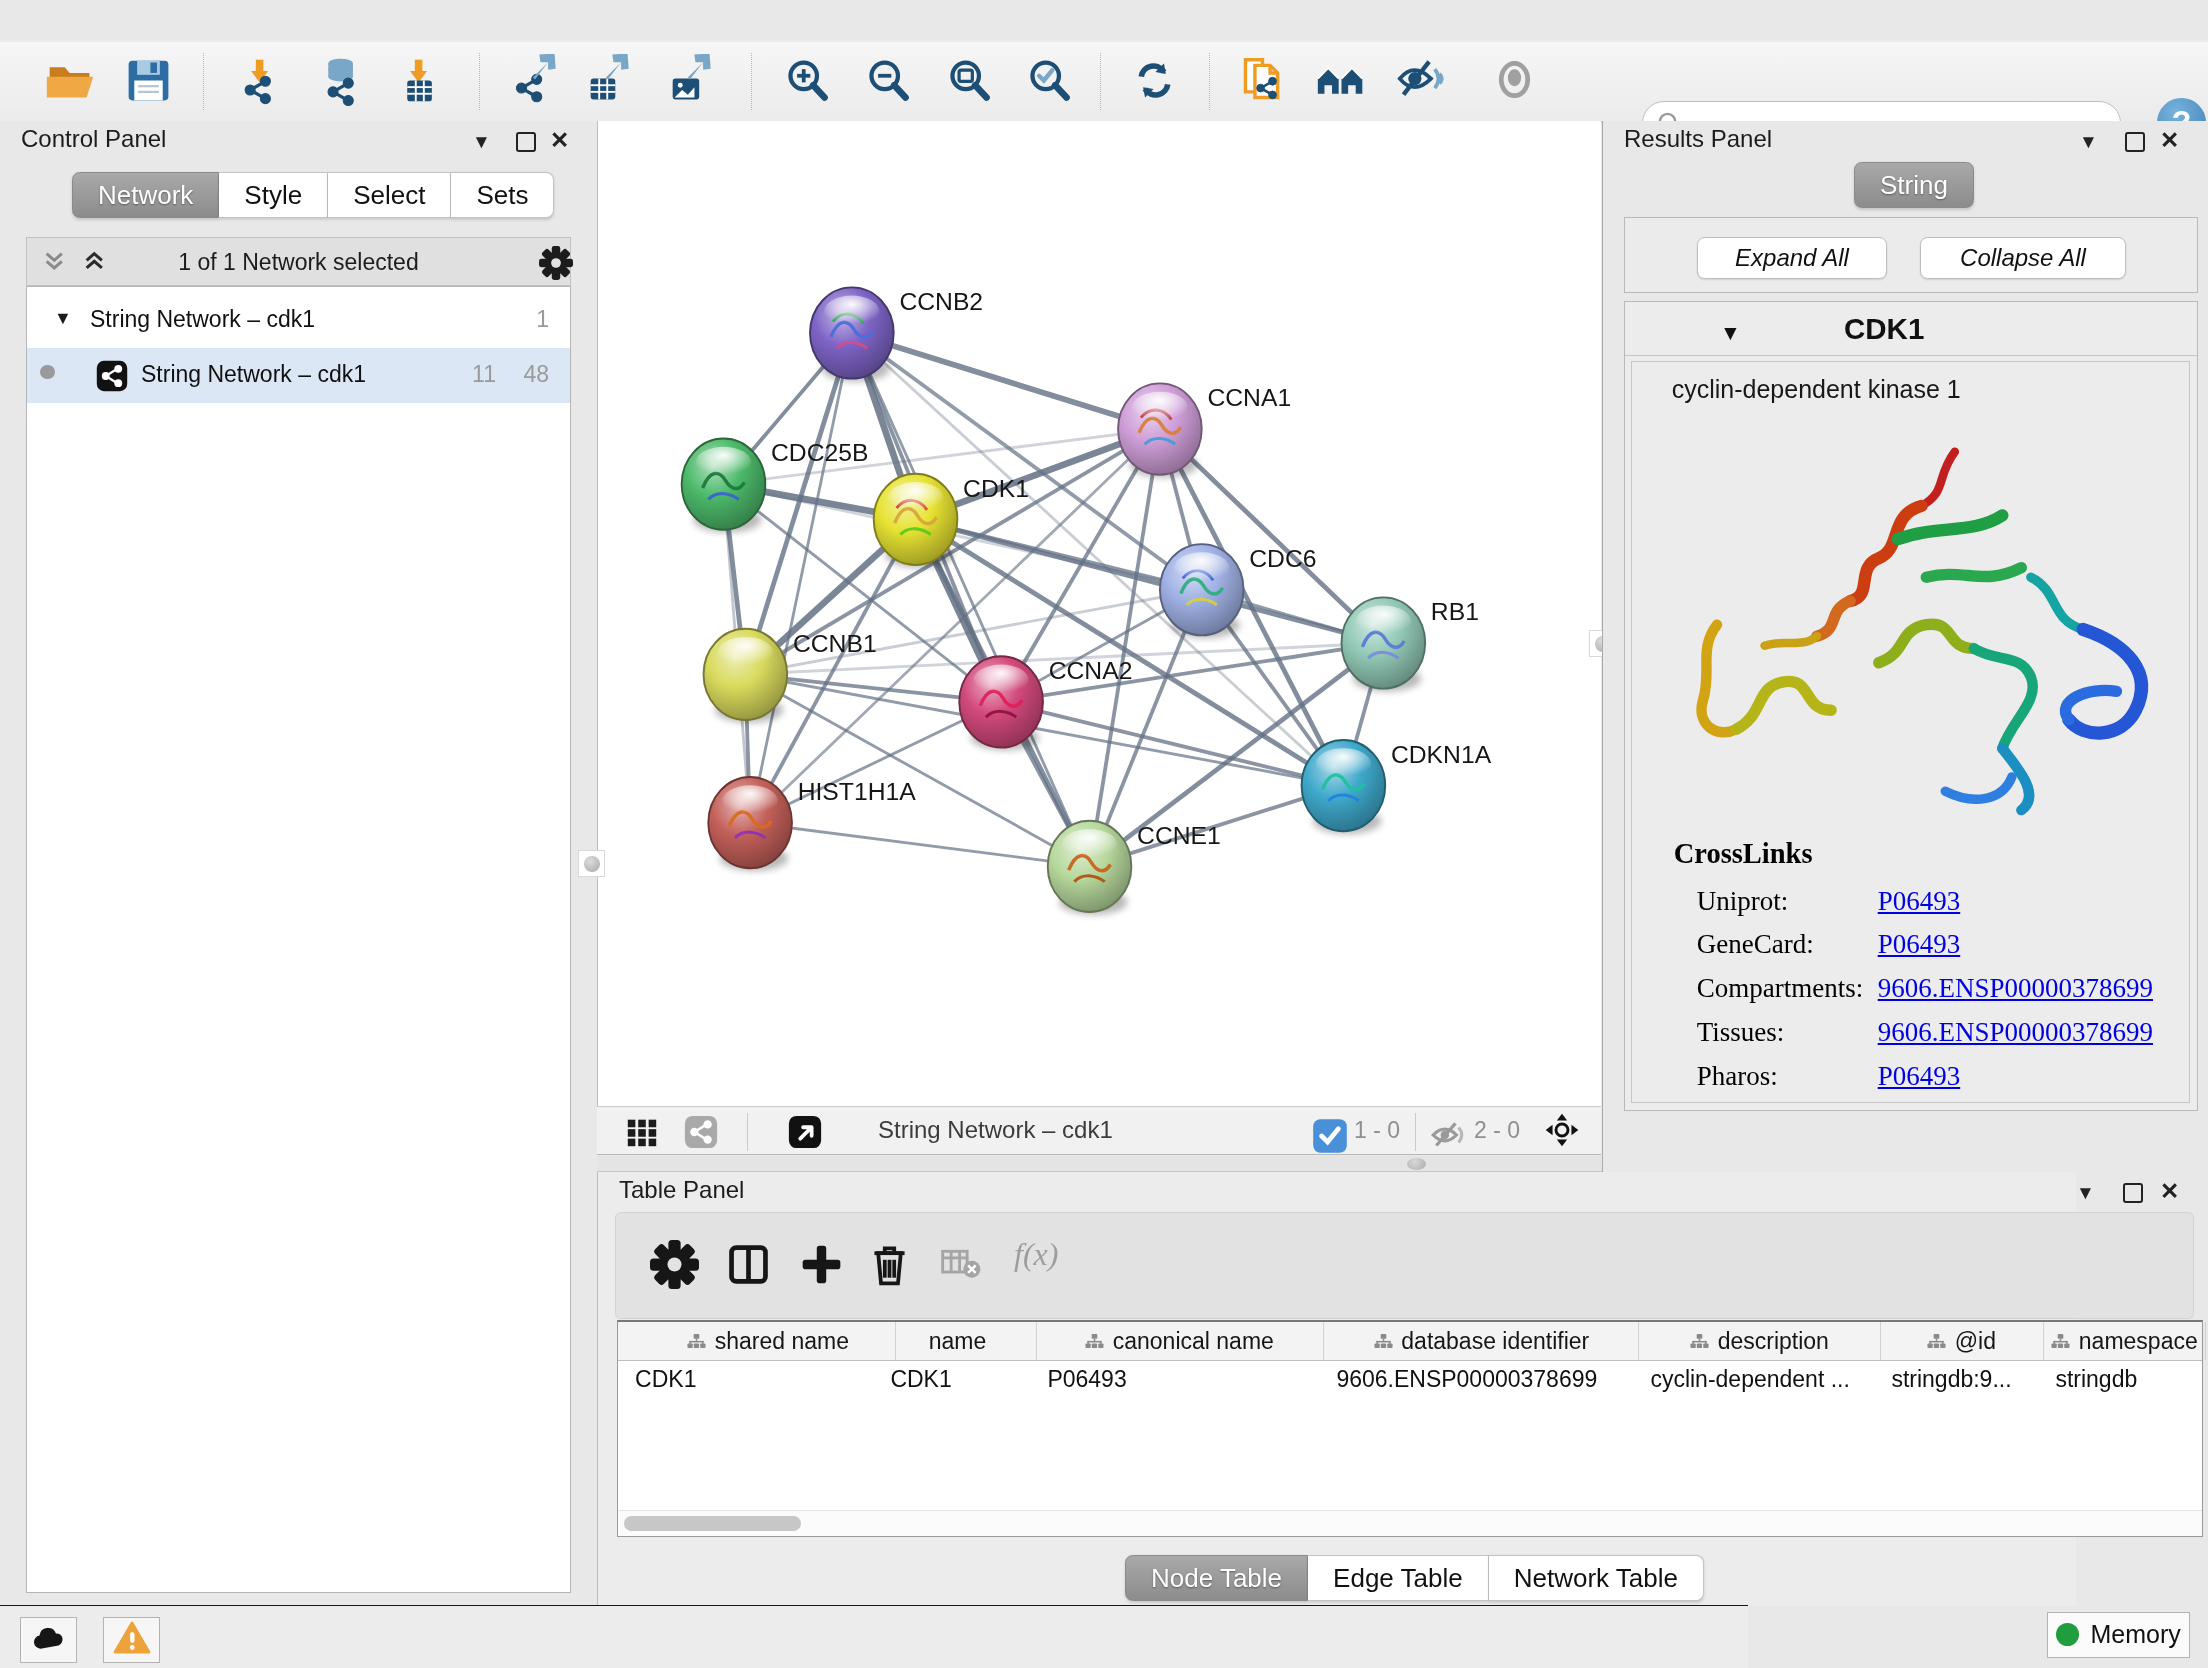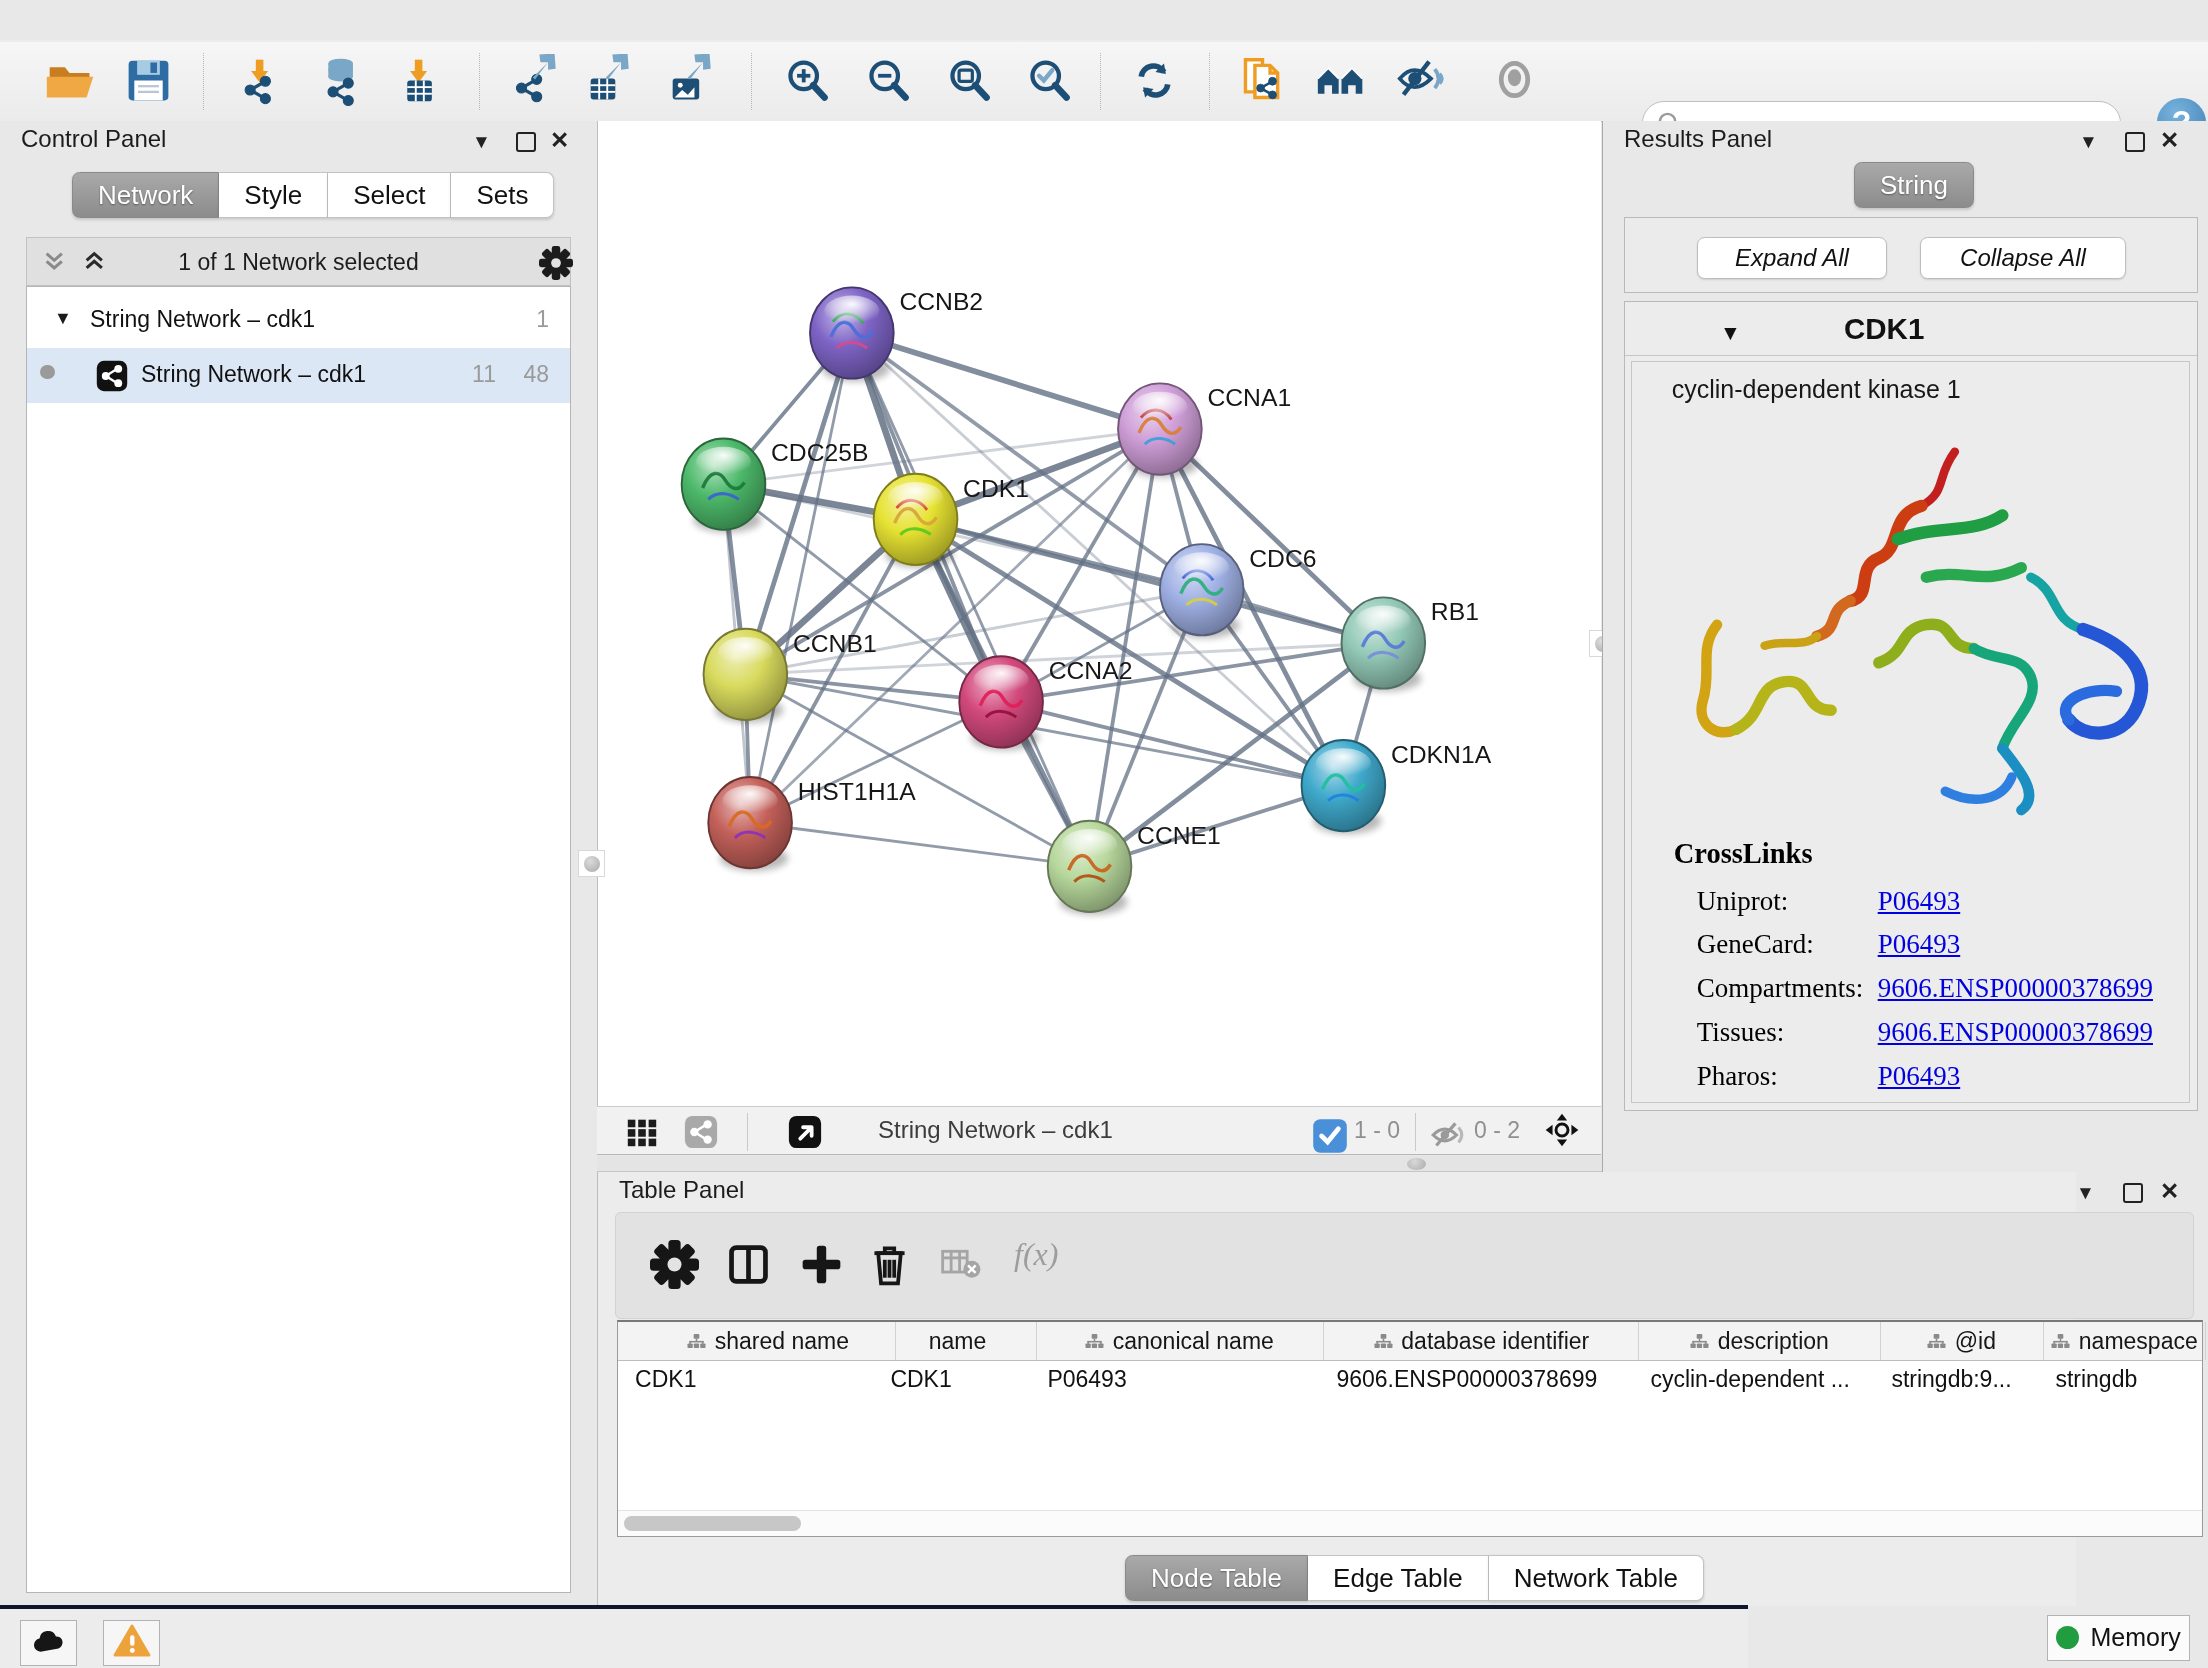--- a/index.html
+++ b/index.html
@@ -111,21 +111,21 @@
   .th{position:absolute;top:0;height:38px;display:flex;align-items:center;justify-content:center;
     font-size:23px;color:#161616;border-right:1px solid #d2d2d2;box-sizing:border-box;overflow:hidden;white-space:nowrap;}
   .th svg{width:19px;height:17px;margin-right:8.6px;flex:none;}
   .td{position:absolute;top:39px;height:36px;line-height:36px;font-size:23px;color:#111;
     padding-left:11.4px;box-sizing:border-box;overflow:hidden;white-space:nowrap;}
   .hscroll{position:absolute;left:0;bottom:0;width:100%;height:25px;background:#fbfbfb;
     border-top:1px solid #e3e3e3;}
   .hthumb{position:absolute;left:5.7px;top:4.8px;width:177px;height:15px;border-radius:7.6px;background:#c7c7c7;}
   
   .statusbar{position:absolute;left:0;top:1605px;width:1748px;height:63px;background:#ececec;
-    border-top:4px solid #0f172a;box-sizing:border-box;text-decoration:underline;}
+    border-top:1px solid #0f172a;box-sizing:border-box;text-decoration:underline;}
   .sb-btn{position:absolute;top:10.5px;width:57px;height:46px;background:#f6f6f6;
     border:1.9px solid #b3b3b3;display:flex;align-items:center;justify-content:center;box-sizing:border-box;}
   .memory{position:absolute;left:2047px;top:5.7px;width:143px;height:46px;background:#fbfbfb;
     border:1.9px solid #b3b3b3;display:flex;align-items:center;justify-content:center;gap:11.4px;
     font-size:25px;color:#111;box-sizing:border-box;}
   .memdot{width:23px;height:23px;border-radius:50%;background:#1f9d3f;}
   .netlabel{font-size:26px;fill:#161616;}
 </style>
 </head>
 <body>
@@ -683,21 +683,21 @@
     <div class="nb-count" style="left:757px">1 - 0</div>
     <div class="nb-sep" style="left:818px"></div>
     <span class="nb-ico" style="left:833px;top:9.5px;width:32px;height:28.5px">
       <svg viewBox="0 0 34 30">
           <path d="M3 15 Q14 4 25 15 Q14 26 3 15 Z" fill="none" stroke="#9a9a9a" stroke-width="3"></path>
           <circle cx="14" cy="15" r="4" fill="#9a9a9a"></circle>
           <line x1="6" y1="25" x2="24" y2="4" stroke="#9a9a9a" stroke-width="3"></line>
           <path d="M27 8 q6 7 0 14" fill="none" stroke="#b8b8b8" stroke-width="3"></path>
         </svg>
     </span>
-    <div class="nb-count" style="left:877px">0 - 2</div>
+    <div class="nb-count" style="left:877px">2 - 0</div>
     <span class="nb-ico" style="left:947px;top:4.8px;width:40px;height:40px">
       <svg viewBox="0 0 42 42">
           <g fill="#111">
             <path d="M21 2 l6 8 h-12 z"></path>
             <path d="M21 40 l6 -8 h-12 z"></path>
             <path d="M2 21 l8 -6 v12 z"></path>
             <path d="M40 21 l-8 -6 v12 z"></path>
           </g>
           <circle cx="21" cy="21" r="7" fill="none" stroke="#111" stroke-width="3.4"></circle>
         </svg>

